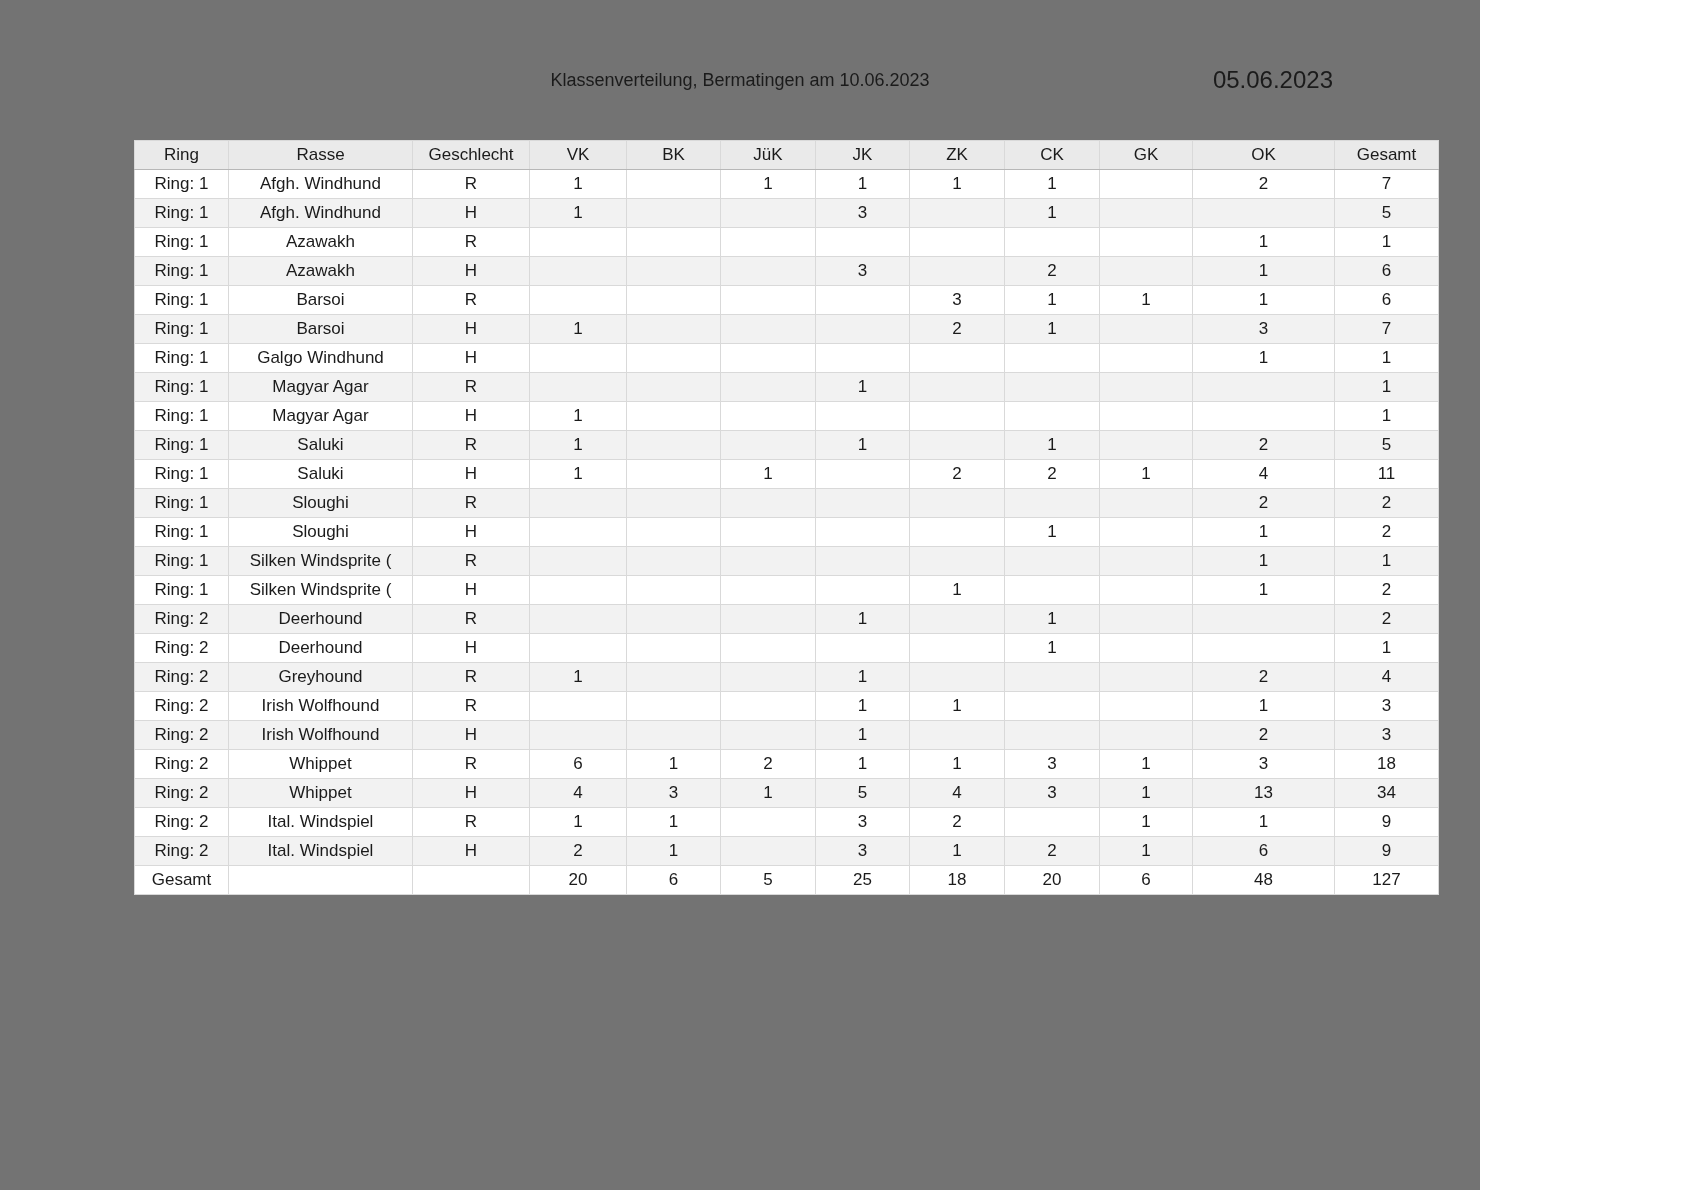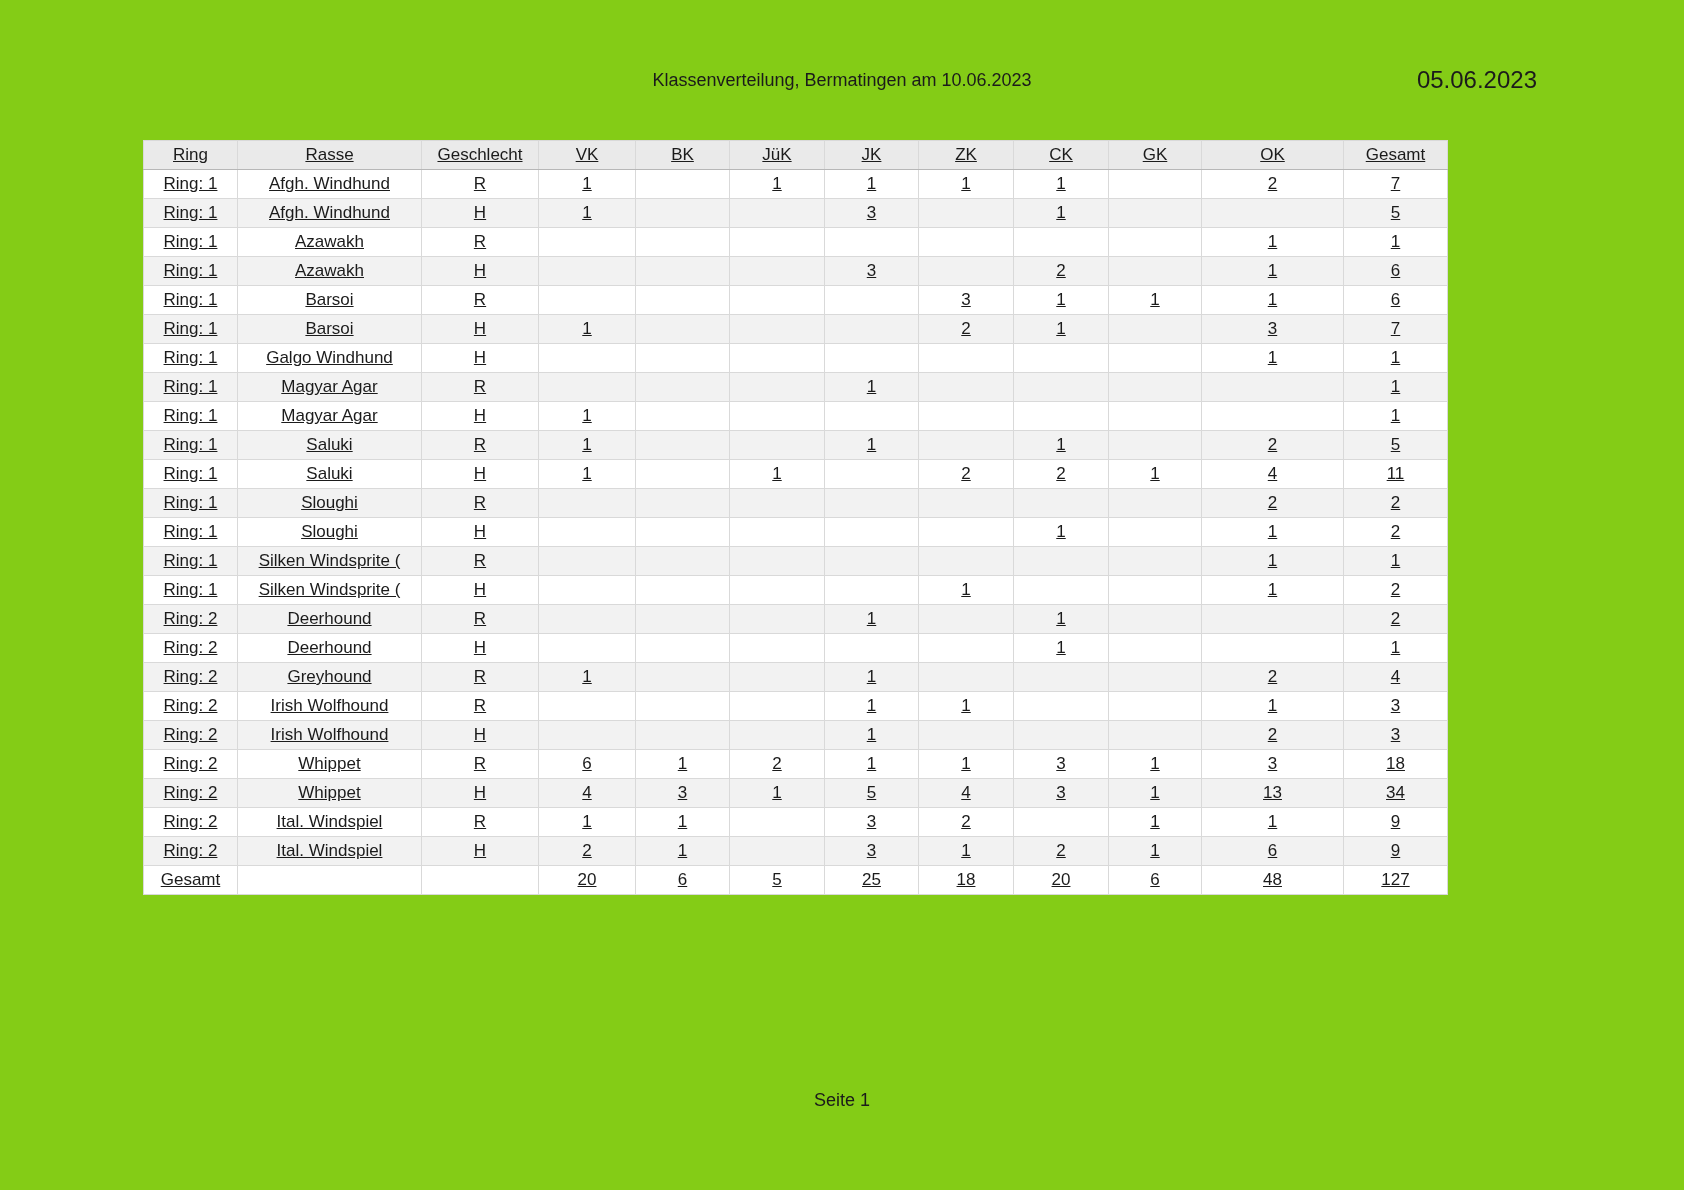--- a/index.html
+++ b/index.html
@@ -2,23 +2,23 @@
 <html><head>
 <meta charset="utf-8">
 <style>
   html, body {
     margin: 0;
     padding: 0;
     background: #ffffff;
   }
   .page {
     position: relative;
-    width: 1684px;
+    width: 1480px;
     height: 1190px;
-    background: #84cc16;
+    background: #737373;
     font-family: "Liberation Sans", sans-serif;
     color: var(--text, #1b1b1b);
     overflow: hidden;
   }
   .doc-title {
     position: absolute;
     top: 70px;
     left: 0;
     right: 0;
     text-align: center;
@@ -27,28 +27,27 @@
   }
   .doc-date {
     position: absolute;
     top: 70px;
     right: 147px;
     font-size: 24px;
     line-height: 20px;
   }
   table.dist-table {
     position: absolute;
-    left: 143px;
+    left: 134px;
     top: 140px;
     width: 1304px;
     border-collapse: collapse;
     table-layout: fixed;
     border: 1px solid var(--outer, #c3c3c3);
     font-size: 17px;
-    text-decoration: underline;
   }
   .dist-table th {
     background: var(--header-bg, #eaeaea);
     font-weight: normal;
     text-align: center;
     height: 28px;
     padding: 0 5px;
     border: 1px solid var(--grid, #d9d9d9);
     border-bottom: 1px solid #b7b7b7;
     overflow: hidden;
@@ -468,15 +467,14 @@
           <td>25</td>
           <td>18</td>
           <td>20</td>
           <td>6</td>
           <td>48</td>
           <td>127</td>
         </tr>
       </tbody>
   </table>
 
-  <div class="page-footer">Seite 1</div>
 
 </div>
 
 </body></html>

